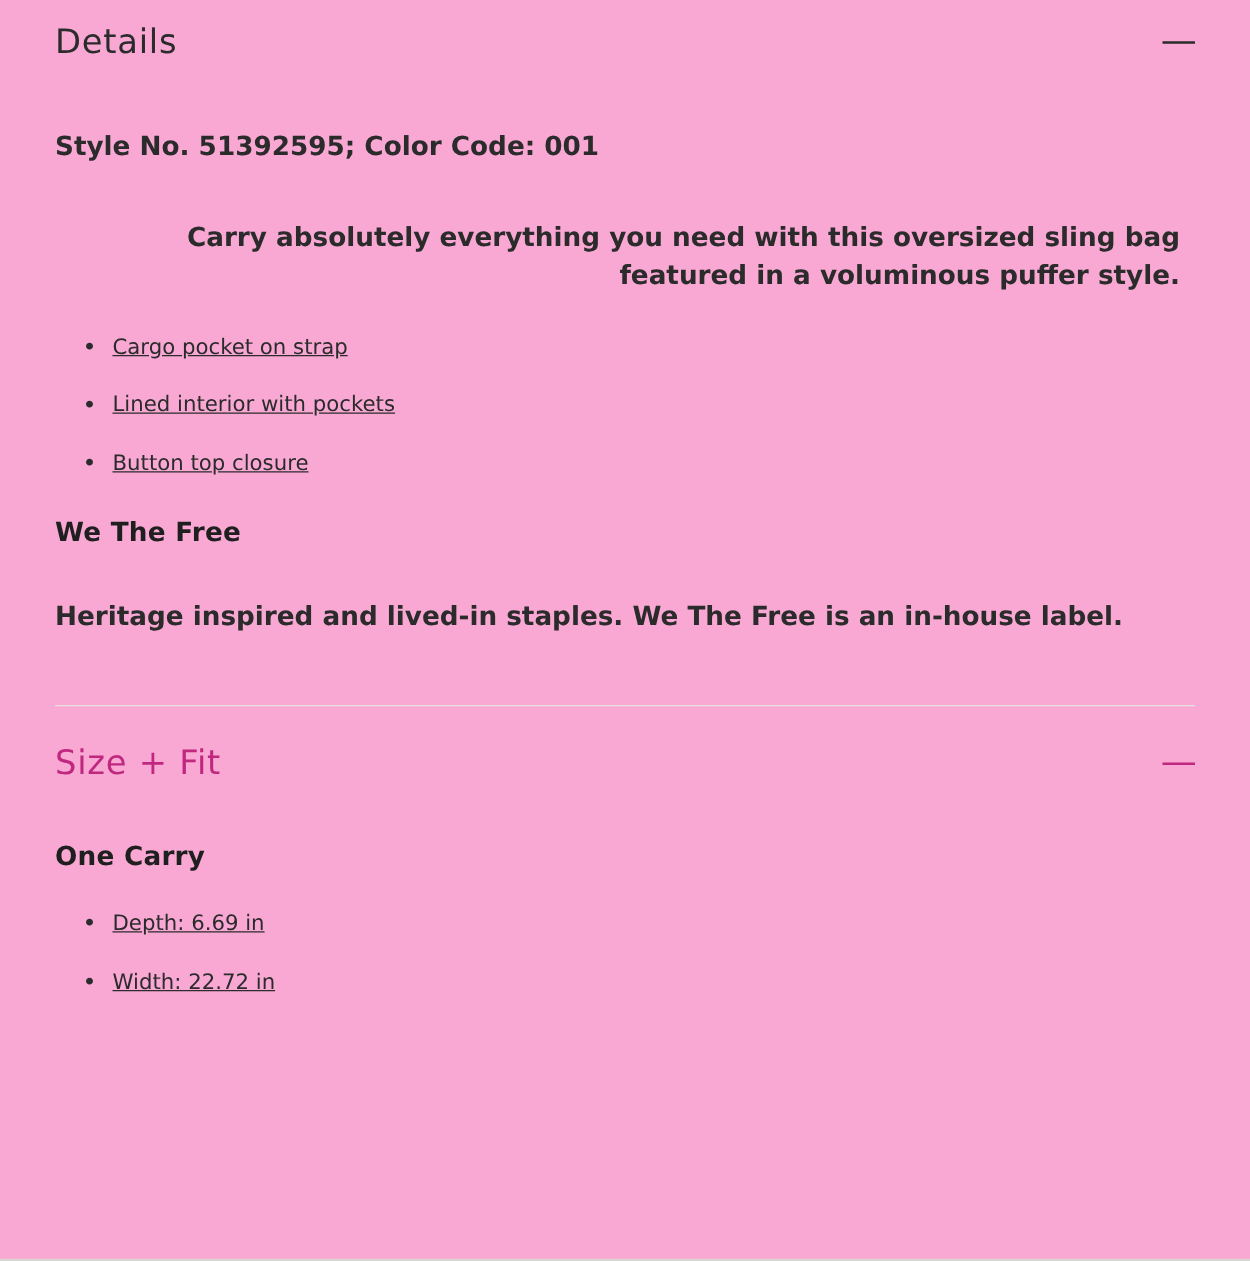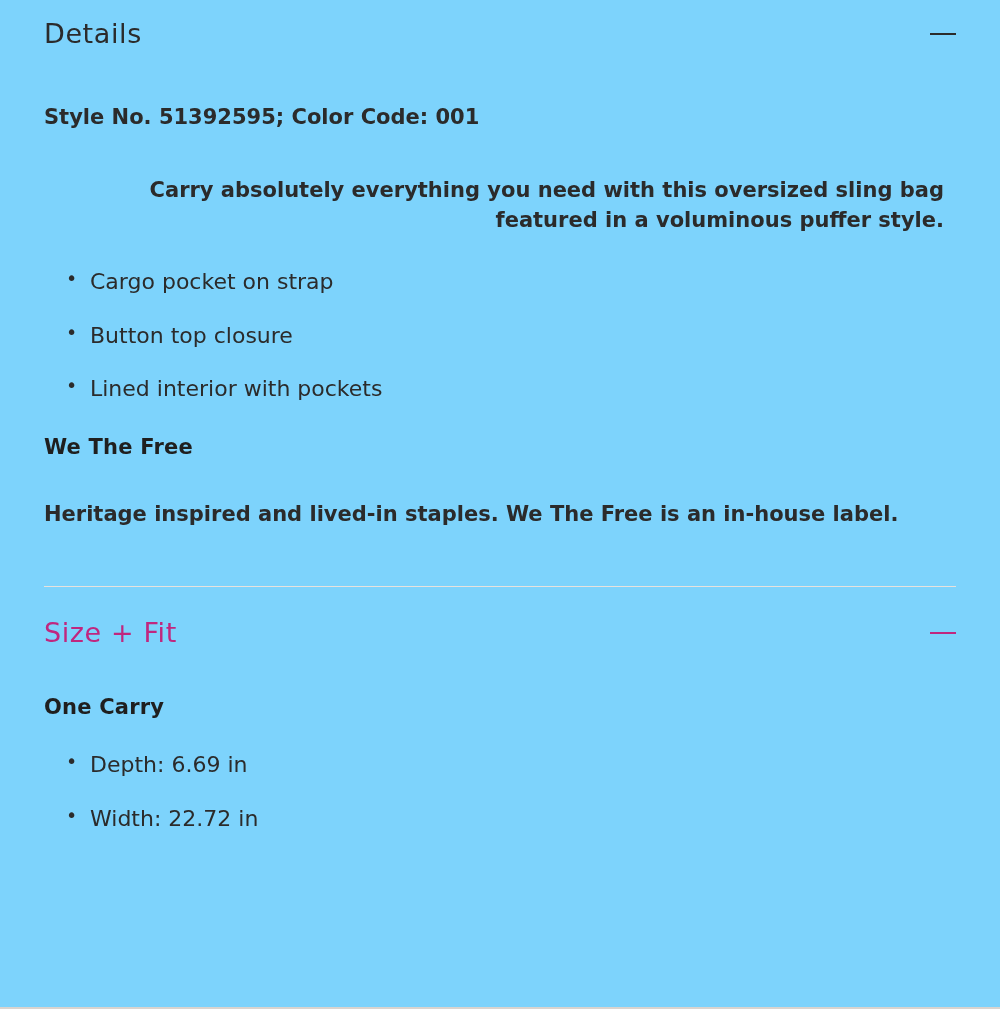--- a/index.html
+++ b/index.html
@@ -12,21 +12,21 @@
     height: 1009px;
     font-family: "DejaVu Sans", sans-serif;
     color: #2b2b2b;
     overflow: hidden;
   }
   .page {
     width: 1000px;
     height: 1009px;
     box-sizing: border-box;
     padding: 0 44px;
-    background: #7dd3fc;
+    background: #f9a8d4;
     position: relative;
   }
   .section-header {
     display: flex;
     align-items: center;
     justify-content: space-between;
     padding-top: 18px;
   }
   .section-title {
     font-size: 27px;
@@ -70,25 +70,26 @@
     margin-top: 42px;
     max-width: 900px;
     text-align: right;
   }
   ul.bullets {
     margin: 30px 0 0 0;
     padding-left: 46px;
     list-style: none;
   }
   ul.bullets li {
-    font-size: 22px;
+    font-size: 17px;
     line-height: 1.45;
     margin-bottom: 22px;
     position: relative;
     color: #2b2b2b;
+    text-decoration: underline;
   }
   ul.bullets li::before {
     content: "•";
     position: absolute;
     left: -24px;
     top: -1px;
     font-size: 19px;
     color: #2b2b2b;
   }
   .brand-title {
@@ -138,22 +139,22 @@
     <div class="section-title">Details</div>
     <div class="collapse-icon"></div>
   </div>
 
   <p class="body-text style-line">Style No. 51392595; Color Code: 001</p>
 
   <p class="body-text desc">Carry absolutely everything you need with this oversized sling bag featured in a voluminous puffer style.</p>
 
   <ul class="bullets">
     <li>Cargo pocket on strap</li>
+    <li>Lined interior with pockets</li>
     <li>Button top closure</li>
-    <li>Lined interior with pockets</li>
   </ul>
 
   <div class="brand-title">We The Free</div>
 
   <p class="body-text brand-desc">Heritage inspired and lived-in staples. We The Free is an in-house label.</p>
 
   <hr class="divider">
 
   <div class="size-section">
     <div class="section-header">

